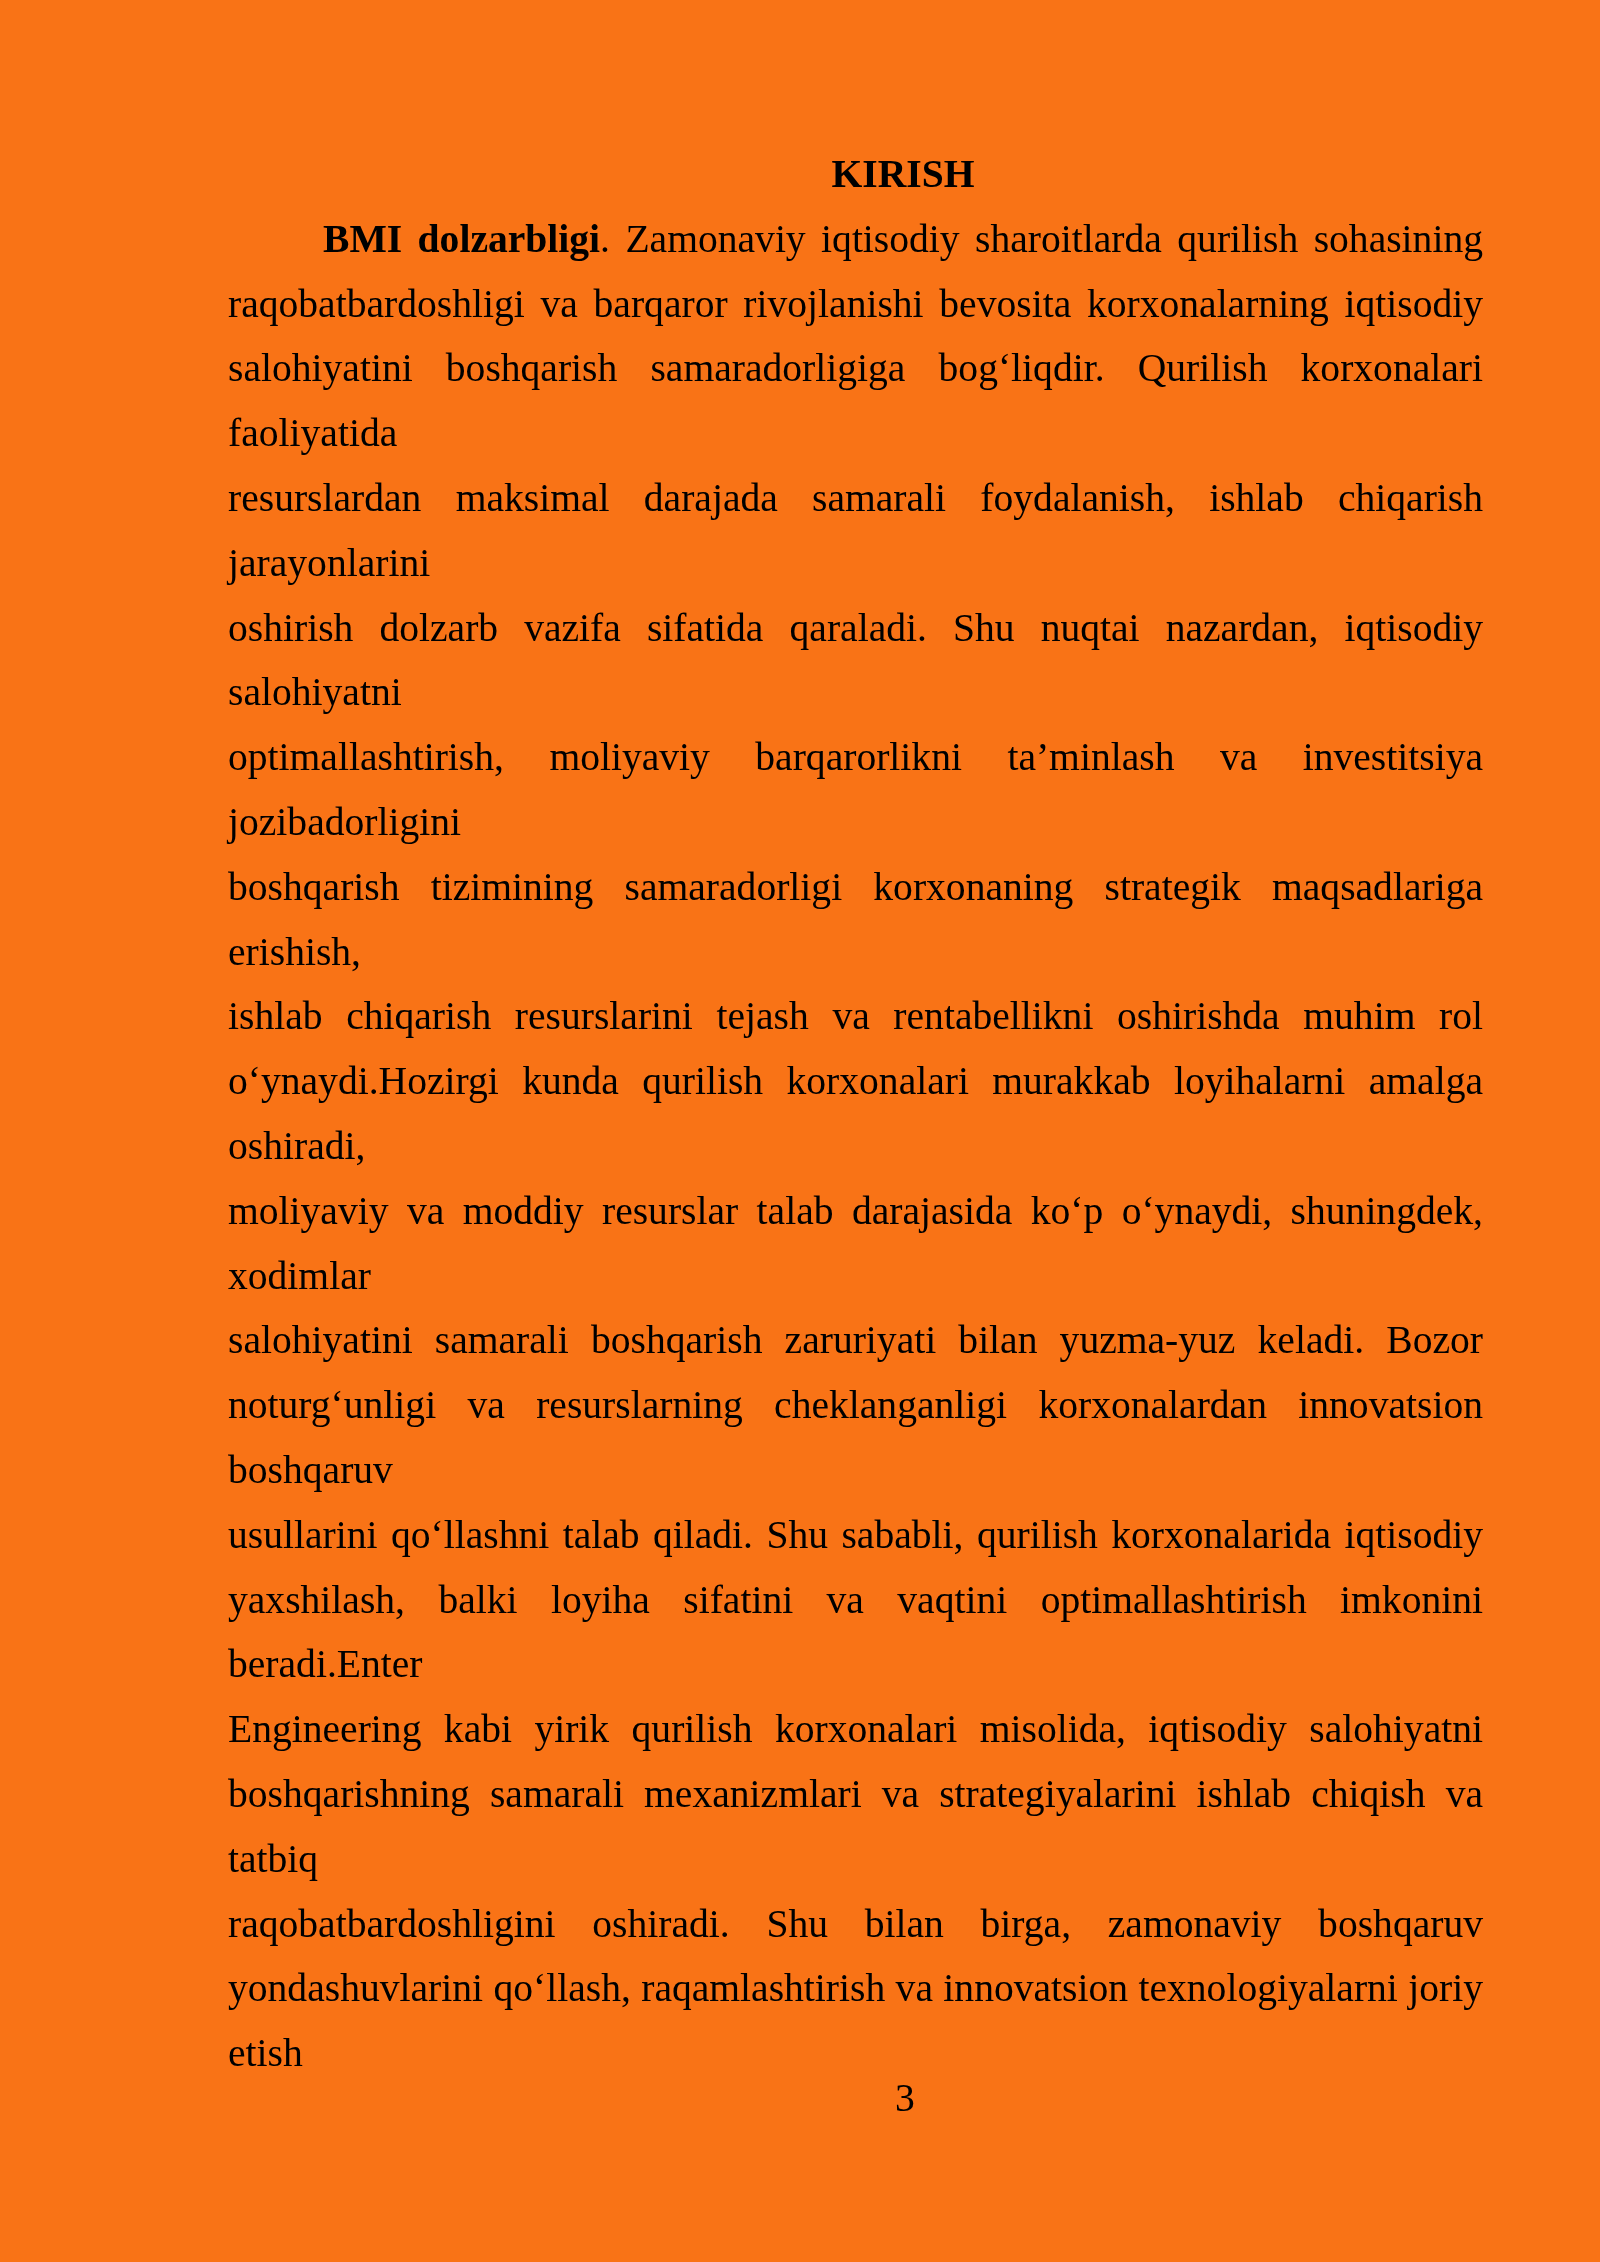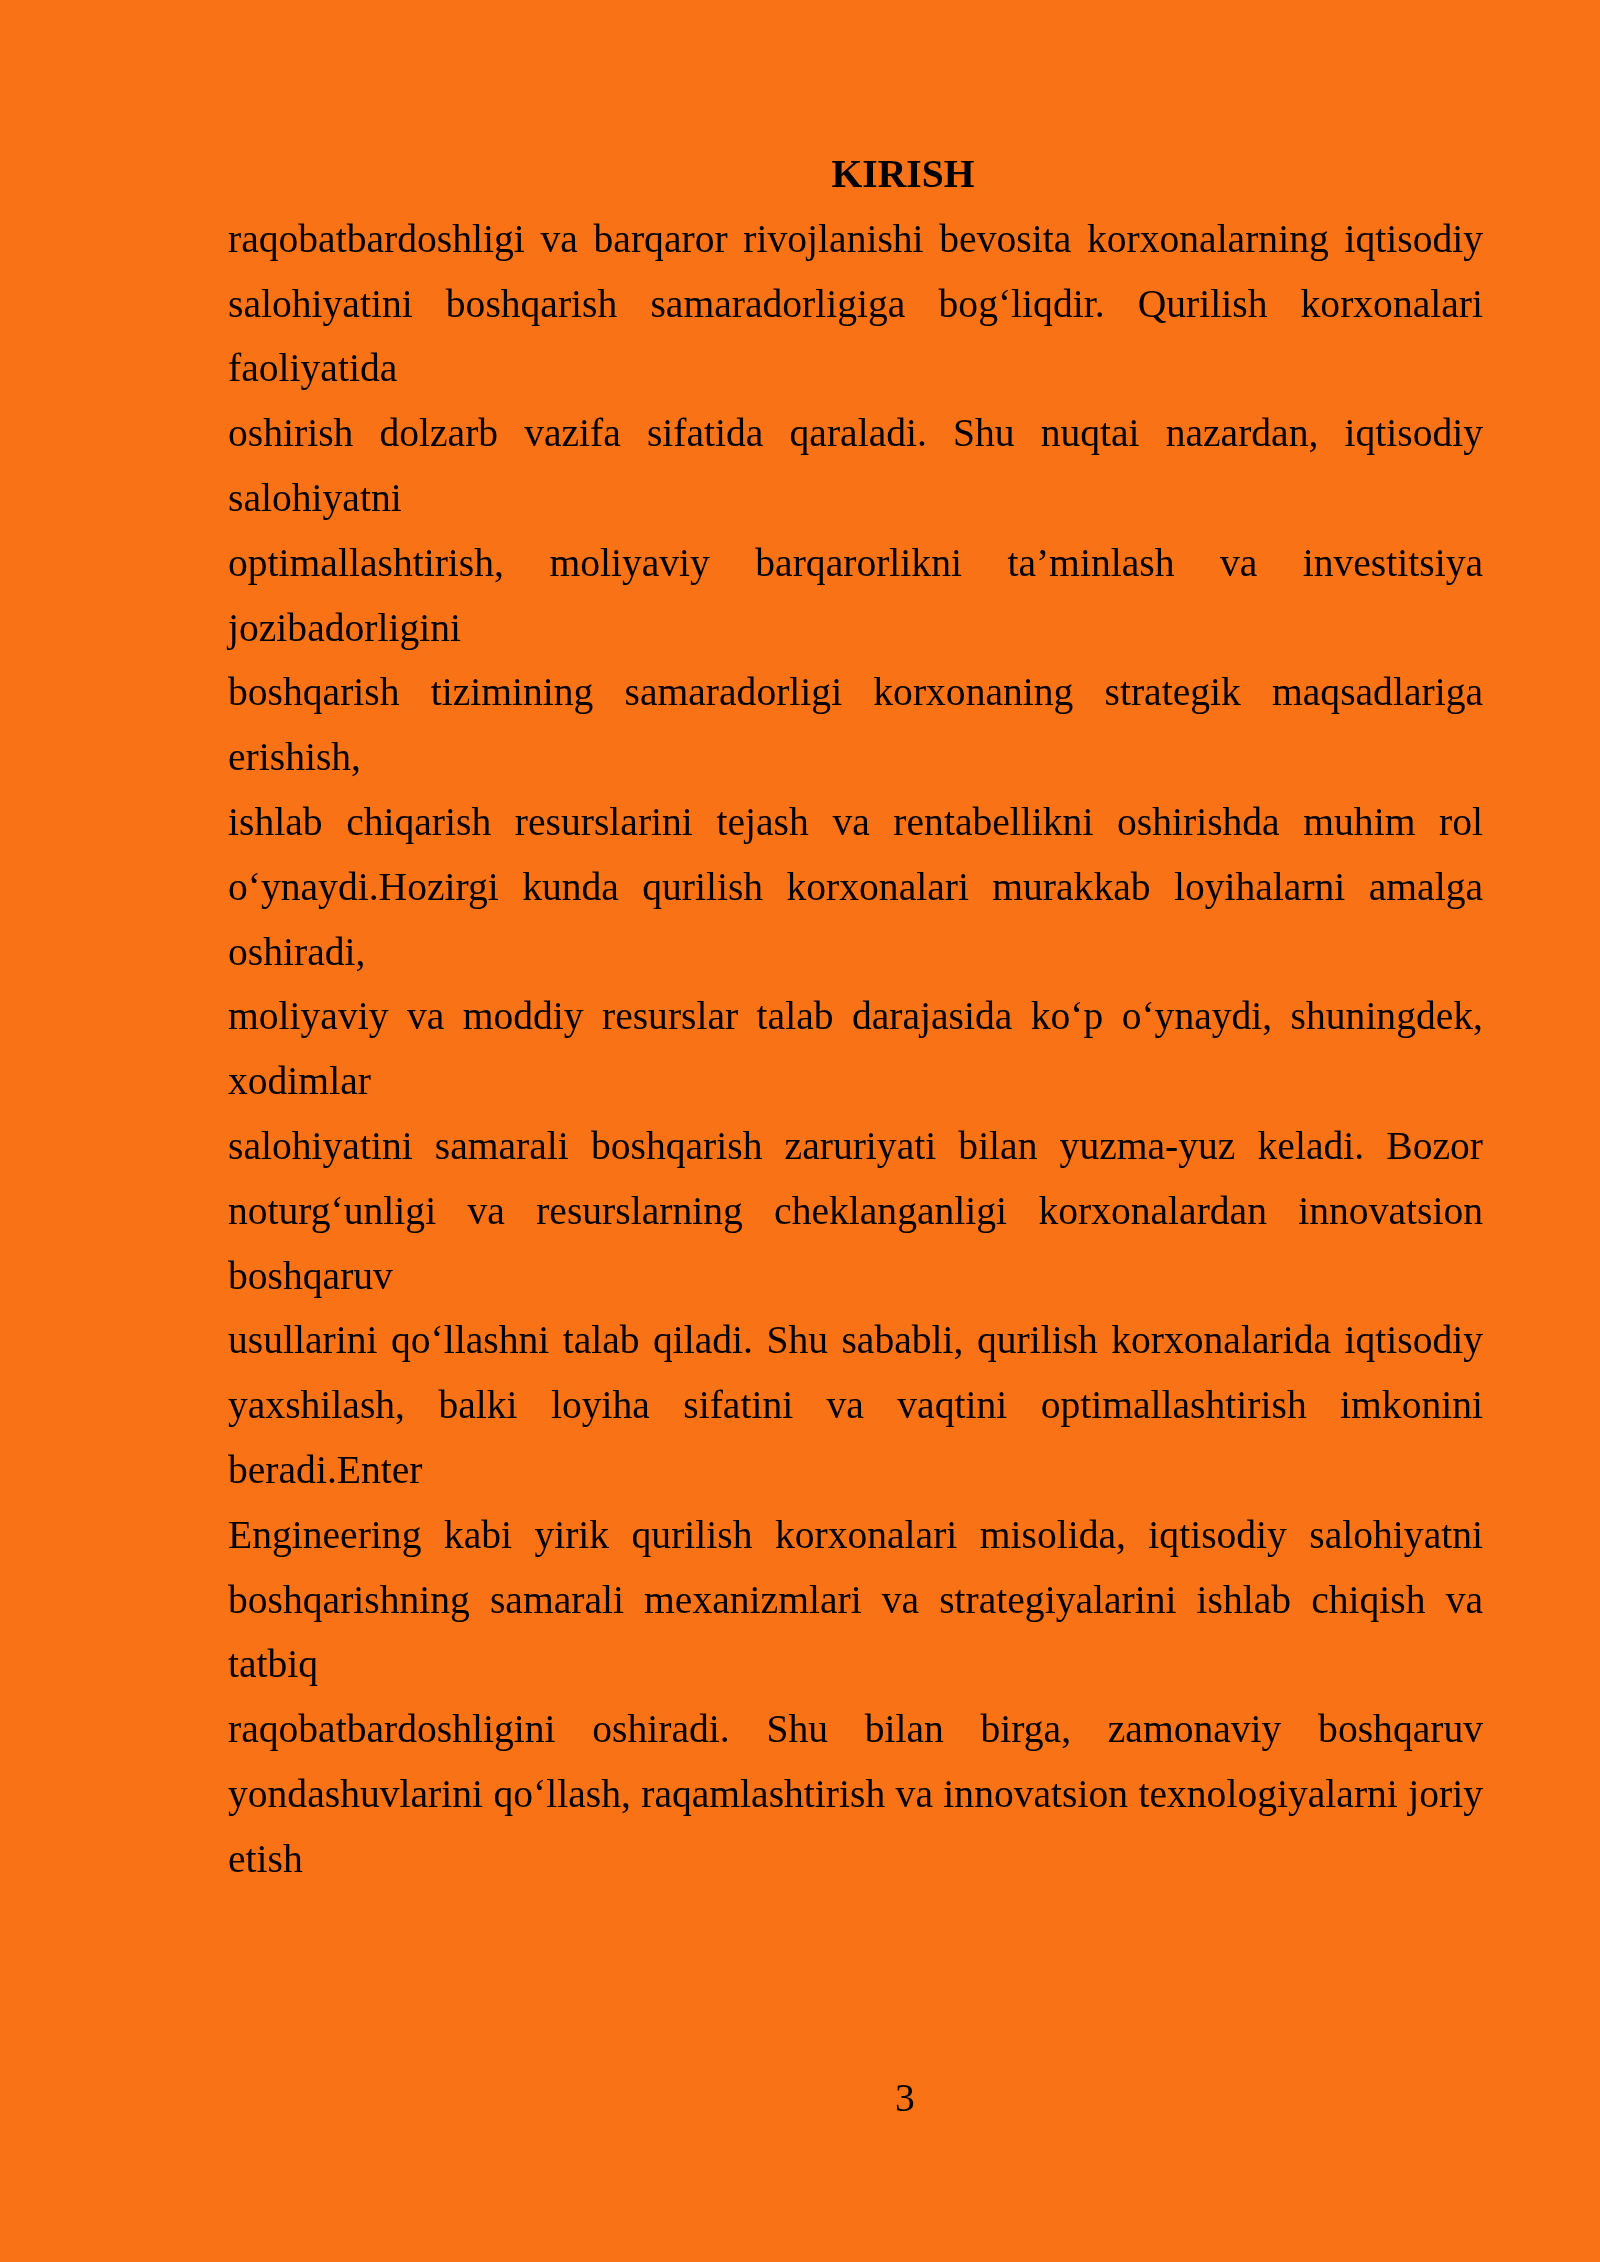--- a/index.html
+++ b/index.html
@@ -48,22 +48,24 @@
     line-height: 64.8px;
   }
 </style>
 </head>
 <body>
 
 <div class="page">
   <div class="content">
     <div class="title">KIRISH</div>
     <div>
+        <div class="line indent"><b>BMI dolzarbligi</b>. Zamonaviy iqtisodiy sharoitlarda qurilish sohasining</div>
         <div class="line">raqobatbardoshligi va barqaror rivojlanishi bevosita korxonalarning iqtisodiy</div>
         <div class="line">salohiyatini boshqarish samaradorligiga bogʻliqdir. Qurilish korxonalari faoliyatida</div>
+        <div class="line">resurslardan maksimal darajada samarali foydalanish, ishlab chiqarish jarayonlarini</div>
         <div class="line">oshirish dolzarb vazifa sifatida qaraladi. Shu nuqtai nazardan, iqtisodiy salohiyatni</div>
         <div class="line">optimallashtirish, moliyaviy barqarorlikni ta’minlash va investitsiya jozibadorligini</div>
         <div class="line">boshqarish tizimining samaradorligi korxonaning strategik maqsadlariga erishish,</div>
         <div class="line">ishlab chiqarish resurslarini tejash va rentabellikni oshirishda muhim rol</div>
         <div class="line">oʻynaydi.Hozirgi kunda qurilish korxonalari murakkab loyihalarni amalga oshiradi,</div>
         <div class="line">moliyaviy va moddiy resurslar talab darajasida koʻp oʻynaydi, shuningdek, xodimlar</div>
         <div class="line">salohiyatini samarali boshqarish zaruriyati bilan yuzma-yuz keladi. Bozor</div>
         <div class="line">noturgʻunligi va resurslarning cheklanganligi korxonalardan innovatsion boshqaruv</div>
         <div class="line">usullarini qoʻllashni talab qiladi. Shu sababli, qurilish korxonalarida iqtisodiy</div>
         <div class="line">yaxshilash, balki loyiha sifatini va vaqtini optimallashtirish imkonini beradi.Enter</div>

